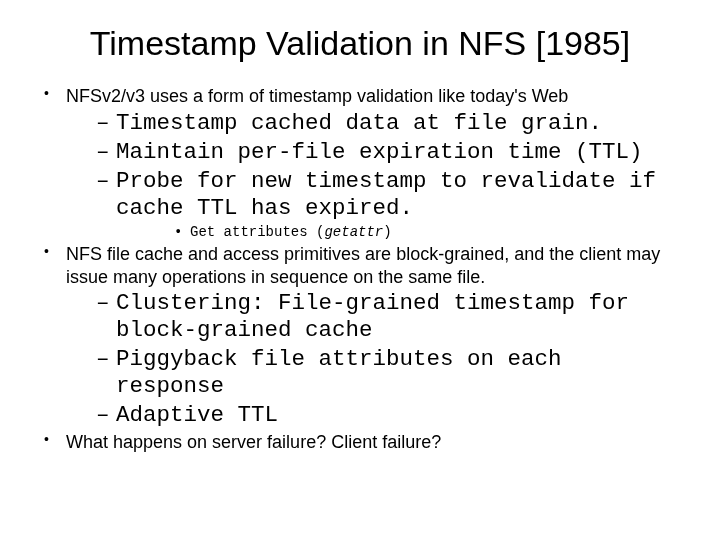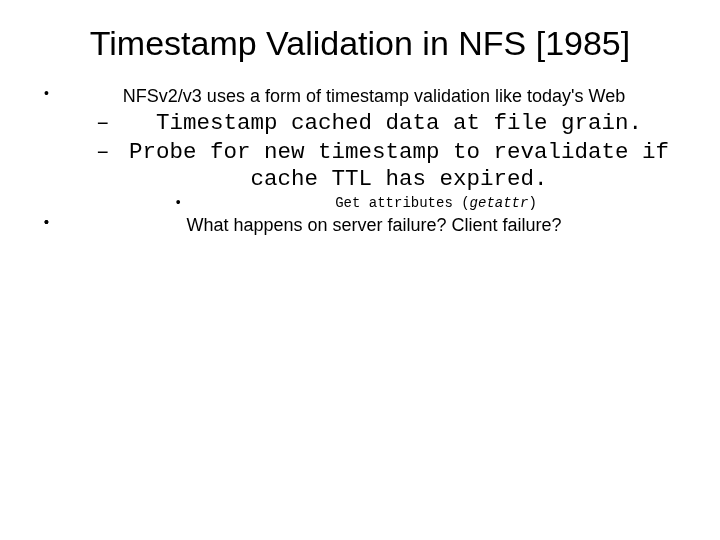--- a/index.html
+++ b/index.html
@@ -22,21 +22,20 @@
     font-size: 34px;
     text-align: center;
     margin: 4px 0 22px 0;
     line-height: 1.15;
     font-weight: normal;
   }
   ul.lvl1 {
     list-style: none;
     margin: 0;
     padding: 0;
-    text-align: center;
   }
   ul.lvl1 > li {
     position: relative;
     padding-left: 28px;
     margin: 0 0 2px 0;
     font-size: 18px;
     line-height: 1.25;
   }
   ul.lvl1 > li::before {
     content: "•";
@@ -91,31 +90,38 @@
 <div class="slide">
 
   <div class="title">Timestamp Validation in NFS [1985]</div>
 
   <ul class="lvl1">
 
     <li>
       <span>NFSv2/v3 uses a form of timestamp validation like today's Web</span>
       <ul class="lvl2">
         <li>Timestamp cached data at file grain.</li>
+        <li>Maintain per-file expiration time (TTL)</li>
         <li>
           <span>Probe for new timestamp to revalidate if cache TTL has expired.</span>
           <ul class="lvl3">
             <li>
               <span>Get attributes (</span><span class="ital">getattr</span><span>)</span>
             </li>
           </ul>
         </li>
       </ul>
     </li>
 
     <li>
+      <span>NFS file cache and access primitives are block-grained, and the client may issue many operations in sequence on the same file.</span>
+      <ul class="lvl2">
+        <li>Clustering: File-grained timestamp for block-grained cache</li>
+        <li>Piggyback file attributes on each response</li>
+        <li>Adaptive TTL</li>
+      </ul>
     </li>
 
     <li>What happens on server failure?  Client failure?</li>
 
   </ul>
 
 </div>
 
 </body></html>

